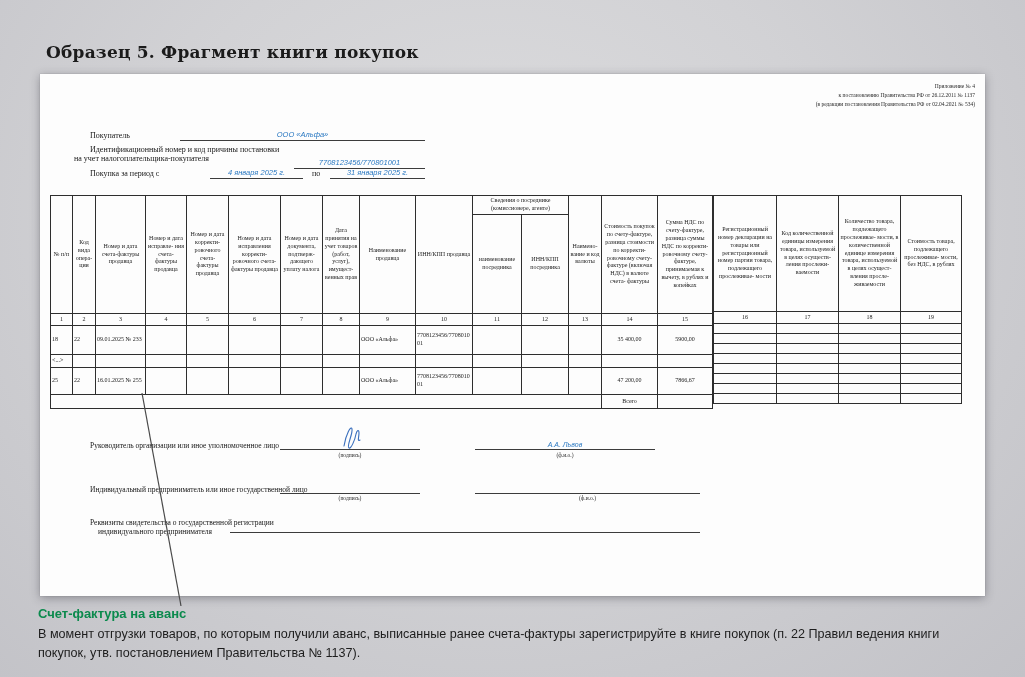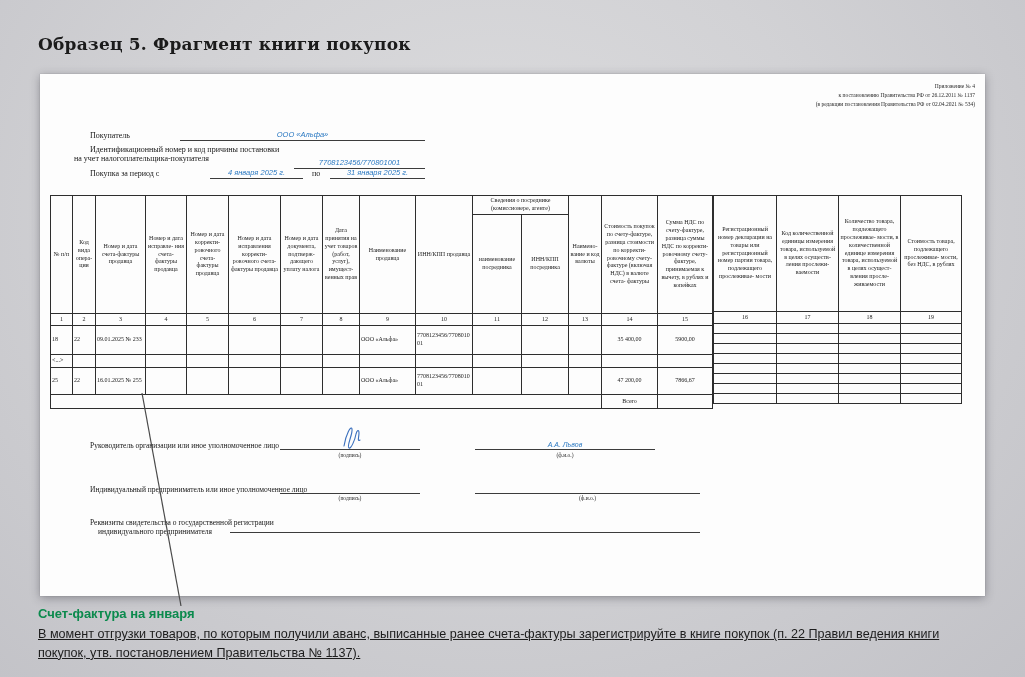--- a/index.html
+++ b/index.html
@@ -2,21 +2,21 @@
 <html lang="ru"><head>
 <meta charset="utf-8">
 <style>
   html,body{margin:0;padding:0;}
   body{
     width:1025px;height:677px;position:relative;overflow:hidden;
     background:radial-gradient(ellipse at 48% 32%, #dcdcde 0%, #d2d2d5 45%, #c2c2c7 100%);
     font-family:"Liberation Serif",serif;
   }
   .main-title{
-    position:absolute;left:38px;top:34px;margin:0;
+    position:absolute;left:38px;top:34px;margin:8px;
     font:bold 17px/1.2 "DejaVu Serif",serif;color:#1b1b1b;letter-spacing:.2px;
   }
   .page{
     position:absolute;left:40px;top:74px;width:945px;height:522px;
     background:#fdfdfd;box-shadow:0 2px 9px rgba(40,40,50,.38), 0 0 1px rgba(0,0,0,.25);
   }
   .appendix{
     position:absolute;right:10px;top:8px;text-align:right;
     font-size:5.5px;line-height:1.6;color:#2a2a2a;
   }
@@ -64,21 +64,21 @@
   .signame{font:italic 7px "Liberation Sans",sans-serif;color:#2b79c2;padding-bottom:1px;white-space:nowrap;}
   .sig-svg{position:absolute;pointer-events:none;}
   
   .overlay-svg{position:absolute;left:0;top:0;pointer-events:none;}
   .callout-heading{
     position:absolute;left:38px;top:606px;
     font:bold 13px "Liberation Sans",sans-serif;color:#0b8a4d;
   }
   .callout-body{
     position:absolute;left:38px;top:625px;width:952px;
-    font:12.6px/1.5 "Liberation Sans",sans-serif;color:#1d1d1d;text-decoration:underline;
+    font:12.6px/1.5 "Liberation Sans",sans-serif;color:#1d1d1d;
   }
 </style>
 </head>
 <body>
 
 <h1 class="main-title">Образец 5. Фрагмент книги покупок</h1>
 
 <div class="page">
 
   <div class="appendix">
@@ -300,30 +300,30 @@
   <svg class="sig-svg" style="left:296px;top:348px" width="30" height="28" viewBox="0 0 30 28">
     <path d="M8 24 C10 12 15 3 16 7 C17 12 10 25 13 26 C15 27 19 18 20 12 C21 8 23 7 23 11 C23 15 21 20 24 18" fill="none" stroke="#3a6fbd" stroke-width="1.1" stroke-linecap="round"></path>
   </svg>
   <div class="sigline" style="left:240px;top:357px;width:140px;height:18px"></div>
   <div class="caption" style="left:240px;top:378px;width:140px">(подпись)</div>
   <div class="sigline" style="left:435px;top:363px;width:180px;height:12px">
     <span class="signame">А.А. Львов</span>
   </div>
   <div class="caption" style="left:435px;top:378px;width:180px">(ф.и.о.)</div>
 
-  <div class="lbl2" style="left:50px;top:411px">Индивидуальный предприниматель или иное уполномоченное лицо</div>
+  <div class="lbl2" style="left:50px;top:411px">Индивидуальный предприниматель или иное государственной лицо</div>
   <div class="sigline" style="left:240px;top:407px;width:140px;height:12px"></div>
   <div class="caption" style="left:240px;top:421px;width:140px">(подпись)</div>
   <div class="sigline" style="left:435px;top:407px;width:225px;height:12px"></div>
   <div class="caption" style="left:435px;top:421px;width:225px">(ф.и.о.)</div>
 
   <div class="lbl2" style="left:50px;top:444px">Реквизиты свидетельства о государственной регистрации</div>
   <div class="lbl2" style="left:58px;top:453px">индивидуального предпринимателя</div>
   <div class="sigline" style="left:190px;top:446px;width:470px;height:12px"></div>
 
 </div>
 
 <svg class="overlay-svg" width="1025" height="677" viewBox="0 0 1025 677">
   <line x1="142" y1="393" x2="181" y2="606" stroke="#4a4a4a" stroke-width="1.2"></line>
 </svg>
 
-<div class="callout-heading">Счет-фактура на января</div>
+<div class="callout-heading">Счет-фактура на аванс</div>
 <div class="callout-body">В момент отгрузки товаров, по которым получили аванс, выписанные ранее счета-фактуры зарегистрируйте в книге покупок (п. 22 Правил ведения книги покупок, утв. постановлением Правительства № 1137).</div>
 
 </body></html>

